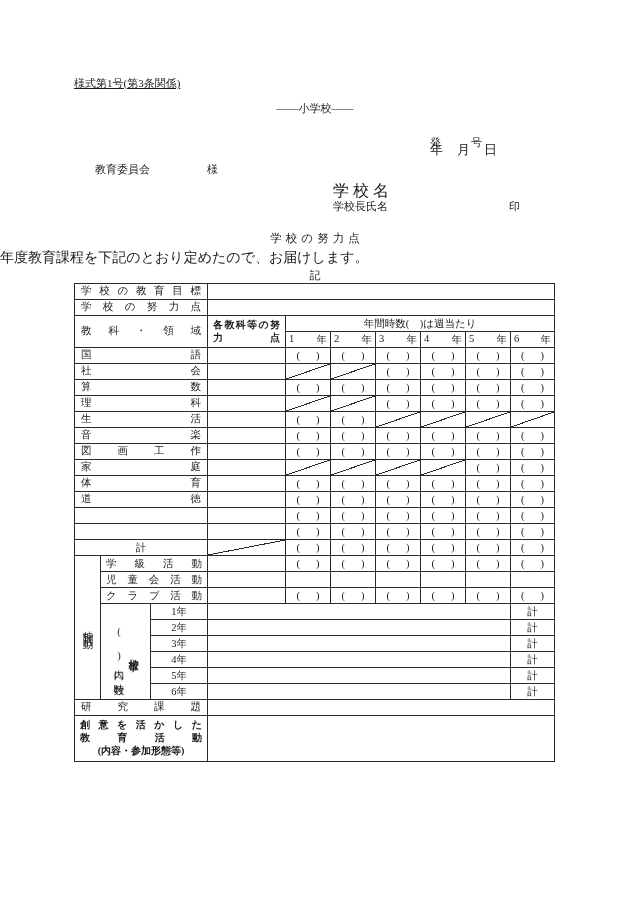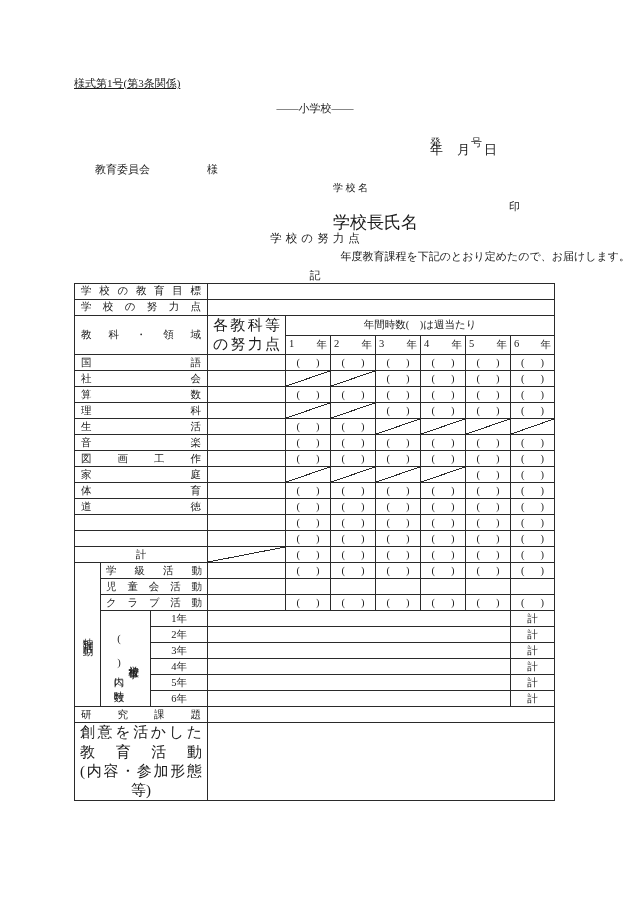--- a/index.html
+++ b/index.html
@@ -18,25 +18,25 @@
   .page {
     position: absolute;
     inset: 0;
   }
   .form-no      { position: absolute; left: 74px;  top: 76px;  font-size: 11px; text-decoration: underline; }
   .school-kind  { position: absolute; left: 0; right: 0; top: 101px; text-align: center; font-size: 11px; }
   .issue-no     { position: absolute; left: 430px; top: 135px; font-size: 11px; letter-spacing: 0; }
   .issue-date   { position: absolute; left: 430px; top: 141px; font-size: 13px; }
   .addressee    { position: absolute; left: 95px;  top: 162px; font-size: 11px; }
   .addr-honor   { position: absolute; left: 207px; top: 162px; font-size: 11px; }
-  .school-name  { position: absolute; left: 333px; top: 181px; font-size: 10px; }
-  .principal    { position: absolute; left: 333px; top: 199px; font-size: 17px; margin-top: 12px; }
+  .school-name  { position: absolute; left: 333px; top: 181px; font-size: 16px; }
+  .principal    { position: absolute; left: 333px; top: 199px; font-size: 11px; }
   .seal         { position: absolute; left: 509px; top: 199px; font-size: 11px; }
   .doc-title    { position: absolute; left: 0; right: 0; top: 231px; text-align: center; font-size: 11.5px; letter-spacing: 4px; text-indent: 4px; }
-  .doc-sub      { position: absolute; left: 0; right: 0; top: 249px; text-align: right; font-size: 11px; }
+  .doc-sub      { position: absolute; left: 0; right: 0; top: 249px; text-align: left; font-size: 14px; }
   .doc-ki       { position: absolute; left: 0; right: 0; top: 268px; text-align: center; font-size: 11px; }
   .sp1 { display:inline-block; width: 14px; }
   .sp3 { display:inline-block; width: 30px; }
 
   
   .tbl-wrap {
     position: absolute;
     left: 74px;
     top: 283px;
     width: 480px;
@@ -128,22 +128,23 @@
     text-orientation: upright;
     font-size: 10.5px;
     line-height: 1.22;
     letter-spacing: 1px;
   }
   .multiline {
     display: block;
     text-align: justify;
     text-align-last: justify;
     padding: 0 5px;
-    font-size: 15px;
+    font-size: 10px;
     line-height: 1.28;
+    font-weight: bold;
   }
   .ml-last-center {
     text-align-last: center;
   }
 </style>
 </head>
 <body>
 
 <div class="page">
 

